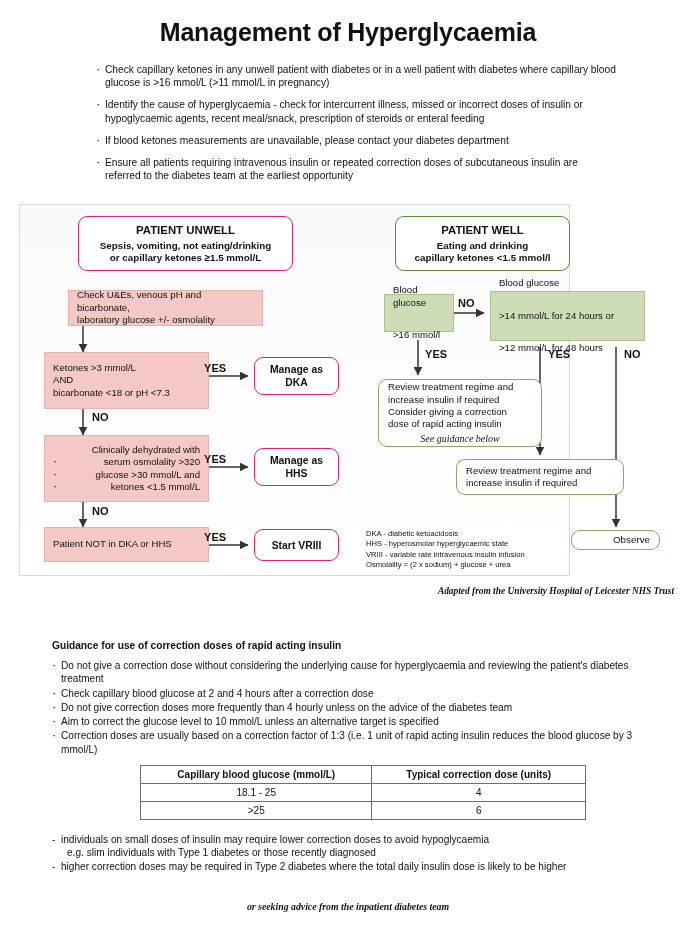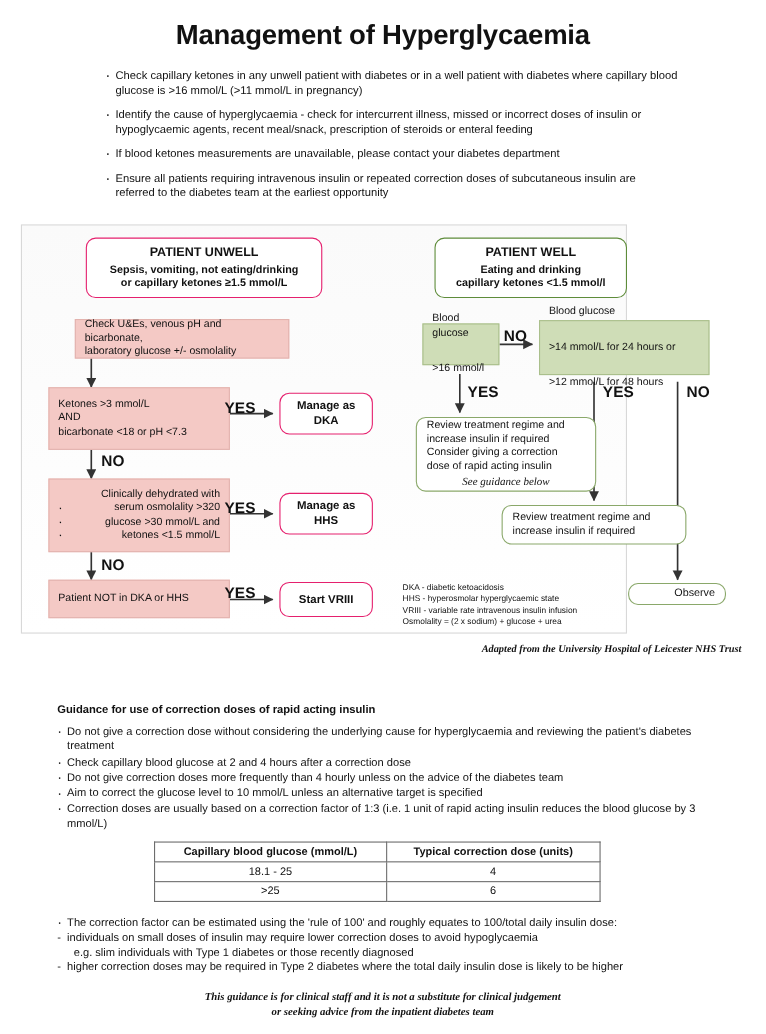--- a/index.html
+++ b/index.html
@@ -146,21 +146,21 @@
   .observe-node {
     text-align: center;
     font-size: 9.8px;
     padding: 3px 9px;
     align-items: flex-end;
   }
 
   
   .edge-label {
     position: absolute;
-    font-size: 14px;
+    font-size: 11px;
     font-weight: bold;
     letter-spacing: 0.1px;
   }
 
   
   .arrow-layer {
     position: absolute;
     left: 0; top: 0;
     width: 655px; height: 372px;
     pointer-events: none;
@@ -205,21 +205,21 @@
   .guidance-item::before {
     content: "\00B7";
     position: absolute; left: 0; top: -1px;
     font-size: 13px; line-height: 13.3px;
   }
 
   
   .dose-table {
     position: absolute;
     left: 140px; top: 765px;
-    width: 406px;
+    width: 446px;
     border-collapse: collapse;
     font-size: 10px;
   }
   .dose-table th, .dose-table td {
     border: 1px solid #6d6d6d;
     text-align: center;
     padding: 3px 4px;
   }
   .dose-table th { font-weight: bold; }
   .dose-table td { font-weight: normal; }
@@ -416,22 +416,20 @@
       <td>4</td>
     </tr>
     <tr>
       <td>&gt;25</td>
       <td>6</td>
     </tr>
   </tbody>
 </table>
 
 <div class="notes">
-  <div class="note-item dot">The correction factor can be estimated using the 'rule of 100' and roughly equates to 100/total daily insulin dose:</div>
   <div class="note-item dash">individuals on small doses of insulin may require lower correction doses to avoid hypoglycaemia</div>
   <div class="note-item cont">e.g. slim individuals with Type 1 diabetes or those recently diagnosed</div>
   <div class="note-item dash">higher correction doses may be required in Type 2 diabetes where the total daily insulin dose is likely to be higher</div>
 </div>
 
 <div class="footer">
-  <span>This guidance is for clinical staff and it is not a substitute for clinical judgement</span>
   <span>or seeking advice from the inpatient diabetes team</span>
 </div>
 
 </body></html>

